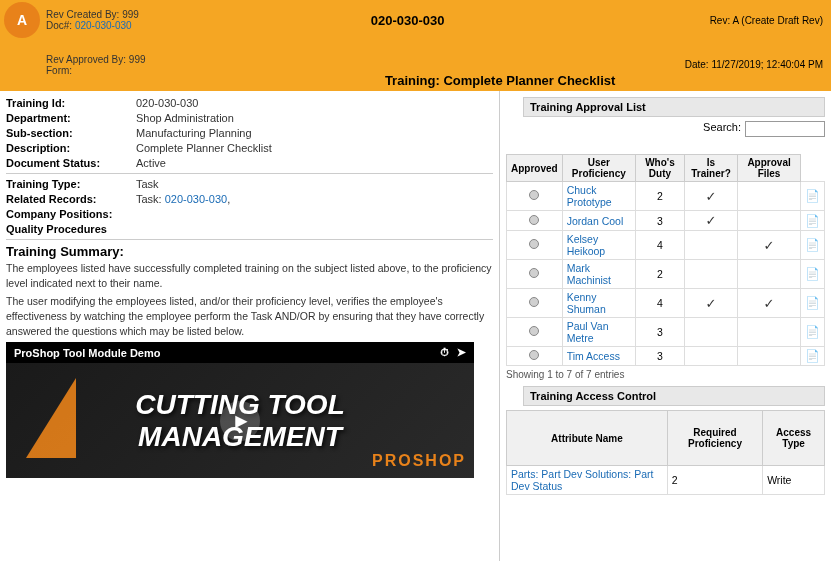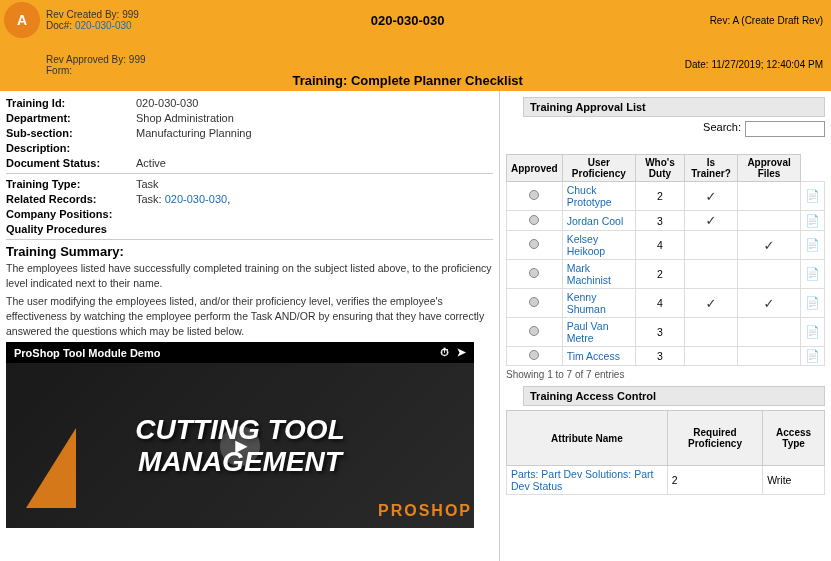--- a/index.html
+++ b/index.html
@@ -19,29 +19,29 @@
     .field-row { display: flex; margin-bottom: 3px; }
     .field-label { font-weight: bold; width: 130px; flex-shrink: 0; font-size: 11px; }
     .field-value { font-size: 11px; color: #333; flex: 1; }
     .field-value a { color: #1a6bb5; text-decoration: none; }
     .divider { border: none; border-top: 1px solid #ccc; margin: 4px 0; }
 
     .section-title { font-weight: bold; font-size: 13px; margin: 4px 0 2px; }
     .summary-text { font-size: 10.5px; color: #333; line-height: 1.4; margin-bottom: 4px; }
 
     
-    .video-container { background: #000; width: 468px; height: 186px; position: relative; margin-top: 4px; }
+    .video-container { background: #000; width: 468px; height: 136px; position: relative; margin-top: 4px; }
     .video-overlay { position: absolute; top: 0; left: 0; width: 100%; height: 100%; display: flex; flex-direction: column; }
     .video-title-bar { background: rgba(0,0,0,0.7); color: white; font-size: 11px; font-weight: bold; padding: 4px 8px; display: flex; justify-content: space-between; align-items: center; }
     .video-title-icons { display: flex; gap: 8px; }
     .video-bg { flex: 1; background: linear-gradient(135deg, #1a1a1a 0%, #2a2a2a 100%); display: flex; align-items: center; justify-content: center; position: relative; overflow: hidden; }
     .cutting-tool-text { text-align: center; z-index: 2; }
     .cutting-tool-text .line1 { color: white; font-size: 28px; font-weight: 900; text-transform: uppercase; font-style: italic; text-shadow: 2px 2px 4px rgba(0,0,0,0.8); }
     .cutting-tool-text .line2 { color: white; font-size: 28px; font-weight: 900; text-transform: uppercase; font-style: italic; text-shadow: 2px 2px 4px rgba(0,0,0,0.8); }
-    .proshop-logo-area { position: absolute; bottom: 8px; right: 2px; color: #e8821a; font-size: 16px; font-weight: bold; letter-spacing: 2px; }
+    .proshop-logo-area { position: absolute; bottom: 8px; right: 8px; color: #e8821a; font-size: 16px; font-weight: bold; letter-spacing: 2px; }
     .triangle-icon { position: absolute; left: 20px; bottom: 20px; width: 0; height: 0; border-left: 50px solid transparent; border-right: 0px solid transparent; border-bottom: 80px solid #e8821a; opacity: 0.9; }
     .play-button { position: absolute; width: 40px; height: 40px; background: rgba(255,255,255,0.2); border-radius: 50%; display: flex; align-items: center; justify-content: center; cursor: pointer; z-index: 3; }
     .play-button::after { content: '▶'; color: white; font-size: 16px; margin-left: 3px; }
 
     
     .right-panel { flex: 1; padding: 6px; overflow-y: auto; }
 
     .section-header { background: #e8e8e8; font-weight: bold; font-size: 11px; padding: 3px 6px; border: 1px solid #ccc; margin-bottom: 4px; margin-left: 17px; }
 
     
@@ -84,21 +84,21 @@
         <span>Rev: A (Create Draft Rev)</span>
       </div>
     </div>
   </div>
   <div style="display:flex; padding: 1px 4px 3px; align-items:center;">
     <div style="width:36px;"></div>
     <div style="display:flex; flex-direction:column; font-size:10px; padding-left:6px; width:160px;">
       <span style="color:#333;">Rev Approved By: 999</span>
       <span><span style="color:#333;">Form:</span></span>
     </div>
-    <div style="flex:2; text-align:center;margin-top:32px;">
+    <div style="flex:2; text-align:right;margin-top:32px;">
       <span style="font-weight:bold; font-size:13px;">Training: Complete Planner Checklist</span>
     </div>
     <div style="text-align:right; font-size:10px; padding-right:4px; flex:1;">
       <span>Date: 11/27/2019; 12:40:04 PM</span>
     </div>
   </div>
 </div>
 
 <div class="main-content">
 
@@ -110,20 +110,21 @@
     <div class="field-row">
       <span class="field-label">Department:</span>
       <span class="field-value">Shop Administration</span>
     </div>
     <div class="field-row">
       <span class="field-label">Sub-section:</span>
       <span class="field-value">Manufacturing Planning</span>
     </div>
     <div class="field-row">
       <span class="field-label">Description:</span>
+      <span class="field-value">Complete Planner Checklist</span>
     </div>
     <div class="field-row">
       <span class="field-label">Document Status:</span>
       <span class="field-value">Active</span>
     </div>
     <hr class="divider">
     <div class="field-row">
       <span class="field-label">Training Type:</span>
       <span class="field-value">Task</span>
     </div>

